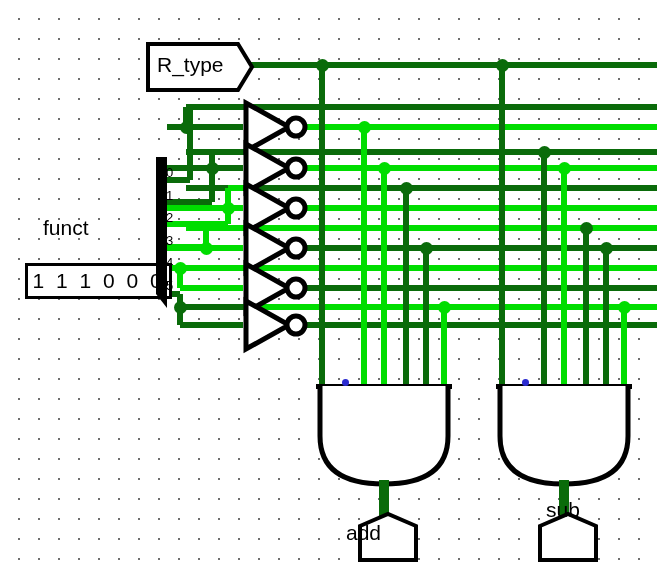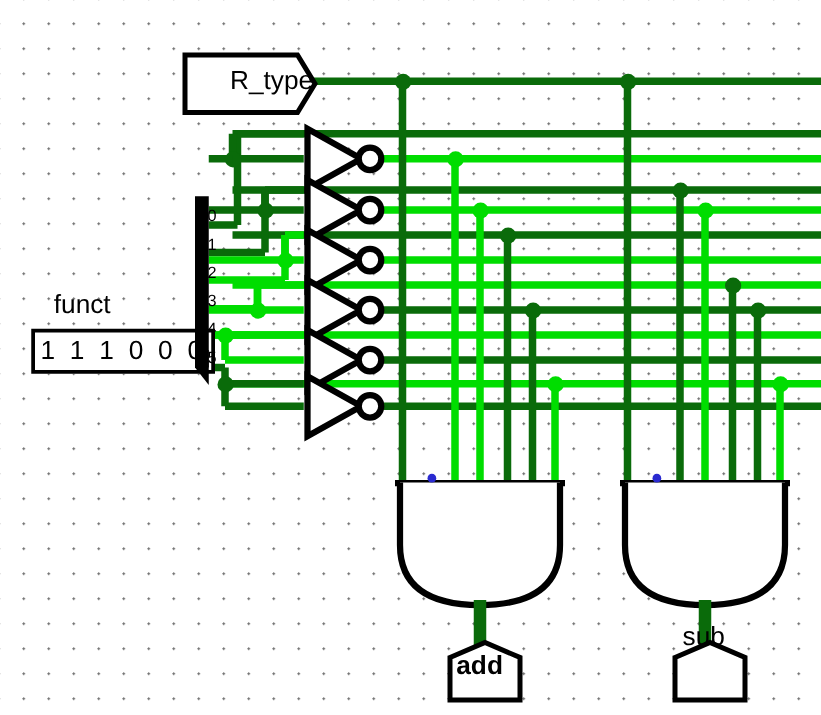--- a/index.html
+++ b/index.html
@@ -104,23 +104,23 @@
       <div class="node" style="left: 579.5px; top: 221.5px; width: 13px; height: 13px; background: rgb(10, 107, 10);"></div>
       <div class="wire" style="left: 603px; top: 248px; width: 6px; height: 138px; background: rgb(10, 107, 10);"></div>
       <div class="node" style="left: 599.5px; top: 241.5px; width: 13px; height: 13px; background: rgb(10, 107, 10);"></div>
       <div class="wire" style="left: 621px; top: 307px; width: 6px; height: 79px; background: rgb(0, 221, 0);"></div>
       <div class="node" style="left: 617.5px; top: 300.5px; width: 13px; height: 13px; background: rgb(0, 221, 0);"></div>
     </div>
 
   <svg width="110" height="52" style="left:146px;top:42px;">
     <polygon points="2,2 92,2 106,25 92,48 2,48" fill="#ffffff" stroke="#000000" stroke-width="4"></polygon>
   </svg>
-  <div class="tag-text" style="left:157px;top:53px;margin-left:27px;">R_type</div>
+  <div class="tag-text" style="left:157px;top:53px;">R_type</div>
 
-  <div class="tag-text" style="left:43px;top:232px;">funct</div>
+  <div class="tag-text" style="left:43px;top:216px;">funct</div>
   <div class="pin-box" style="left:25px;top:263px;width:147px;height:36px;">
     <span style="font-size:21px;letter-spacing:3px;">1 1 1 0 0 0</span>
   </div>
 
   <div class="splitter" style="left:156px;top:157px;width:11px;height:137px;"></div>
   <svg width="20" height="32" style="left:156px;top:280px;">
     <polygon points="0,0 11,0 11,28 0,14" fill="#000000"></polygon>
   </svg>
   <div id="splitter-nums">
       <div class="sp-num" style="left: 166px; top: 165px;">0</div>
@@ -169,20 +169,20 @@
       <svg width="156" height="110" style="left: 486px; top: 384px;">
         <path d="M14,2 L14,52 Q14,100 78,100 Q142,100 142,52 L142,2" fill="#ffffff" stroke="#000000" stroke-width="5"></path>
       </svg>
       <div class="bluedot" style="left: 522px; top: 379px; background: rgb(42, 42, 208);"></div>
       <div class="wire" style="left: 559px; top: 480px; width: 10px; height: 38px; background: rgb(10, 107, 10);"></div>
     </div>
 
   <svg width="64" height="52" style="left:358px;top:512px;">
     <polygon points="2,14 30,2 58,14 58,48 2,48" fill="#ffffff" stroke="#000000" stroke-width="4"></polygon>
   </svg>
-  <div class="tag-text" style="left:365px;top:521px;font-weight:bold;">add</div>
+  <div class="tag-text" style="left:346px;top:521px;">add</div>
 
   <svg width="64" height="52" style="left:538px;top:512px;">
     <polygon points="2,14 30,2 58,14 58,48 2,48" fill="#ffffff" stroke="#000000" stroke-width="4"></polygon>
   </svg>
   <div class="tag-text" style="left:546px;top:498px;">sub</div>
 
 </div>
 
 </body></html>

